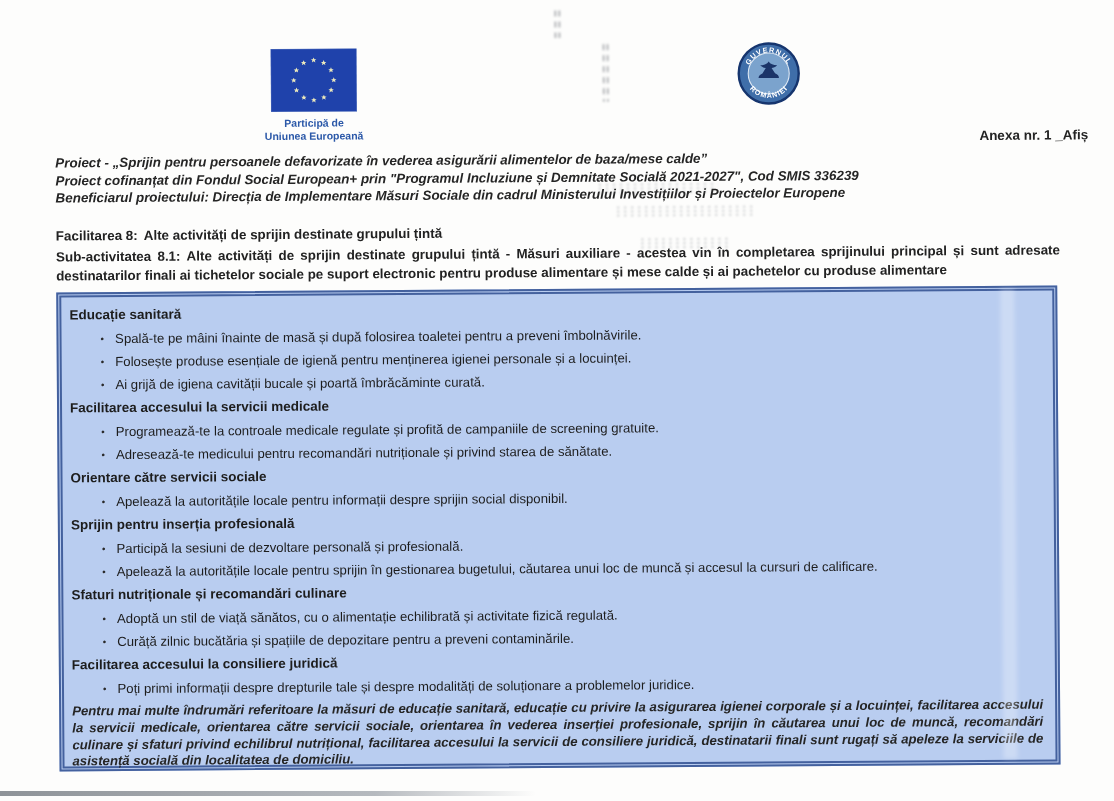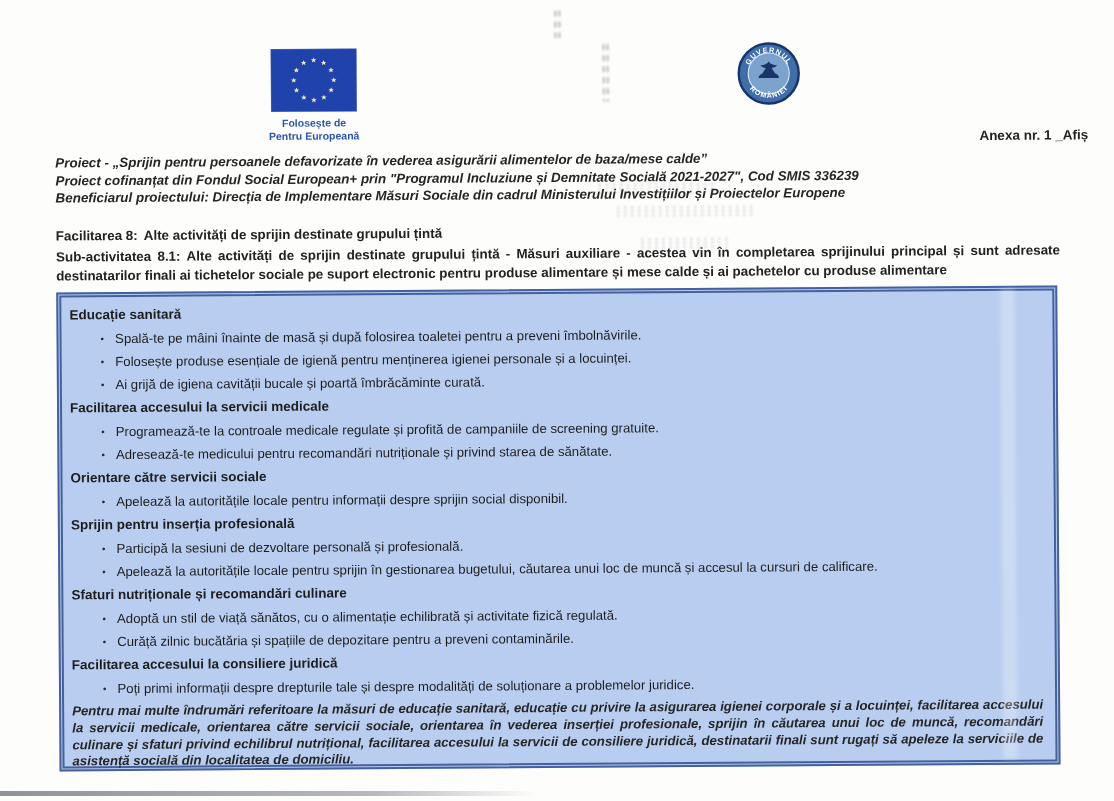--- a/index.html
+++ b/index.html
@@ -82,22 +82,22 @@
         <use href="#eustar" transform="translate(60.3,41.5)"></use>
         <use href="#eustar" transform="translate(53,48.8)"></use>
         <use href="#eustar" transform="translate(43,51.5)"></use>
         <use href="#eustar" transform="translate(33,48.8)"></use>
         <use href="#eustar" transform="translate(25.7,41.5)"></use>
         <use href="#eustar" transform="translate(23,31.5)"></use>
         <use href="#eustar" transform="translate(25.7,21.5)"></use>
         <use href="#eustar" transform="translate(33,14.2)"></use>
       </svg>
       <div class="eu-caption">
-        <div>Folosește de</div>
-        <div>Pentru Europeană</div>
+        <div>Participă de</div>
+        <div>Uniunea Europeană</div>
       </div>
     </div>
 
     <div class="gov-logo">
       <svg width="64" height="64" viewBox="0 0 64 64">
         <circle cx="32" cy="32" r="30" fill="#3f6ea9" stroke="#16356e" stroke-width="2.4"></circle>
         <circle cx="32" cy="32" r="20.5" fill="#7ba3cd" stroke="#dfe9f4" stroke-width="1.1"></circle>
         <defs>
           <path id="arcTop" d="M 11,32 A 21,21 0 0 1 53,32"></path>
           <path id="arcBot" d="M 7.5,32 A 24.5,24.5 0 0 0 56.5,32"></path>

